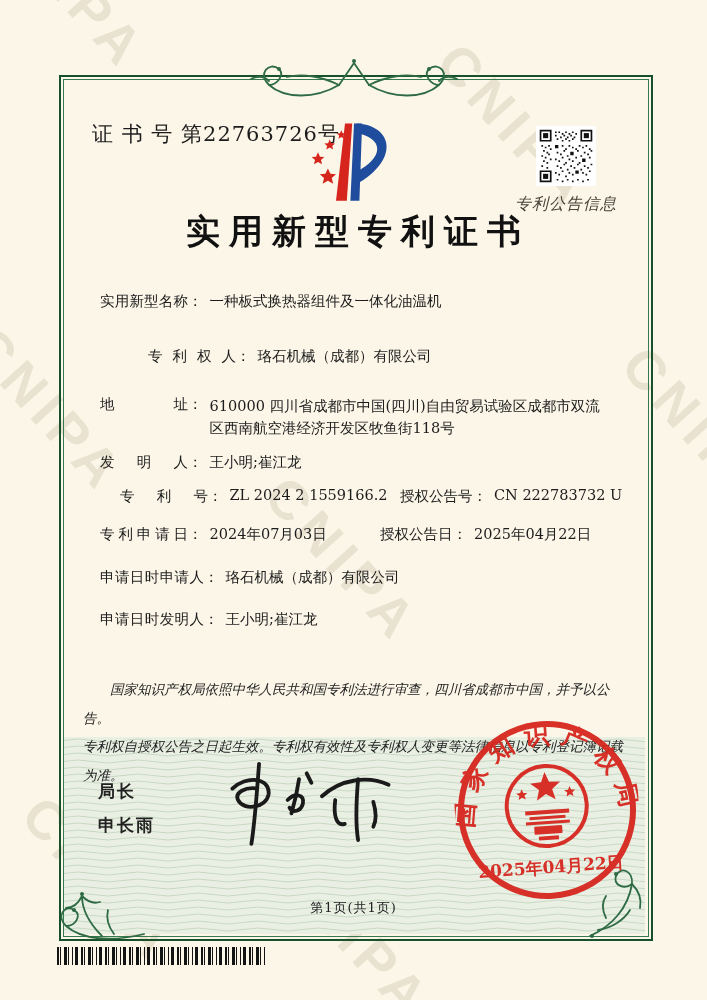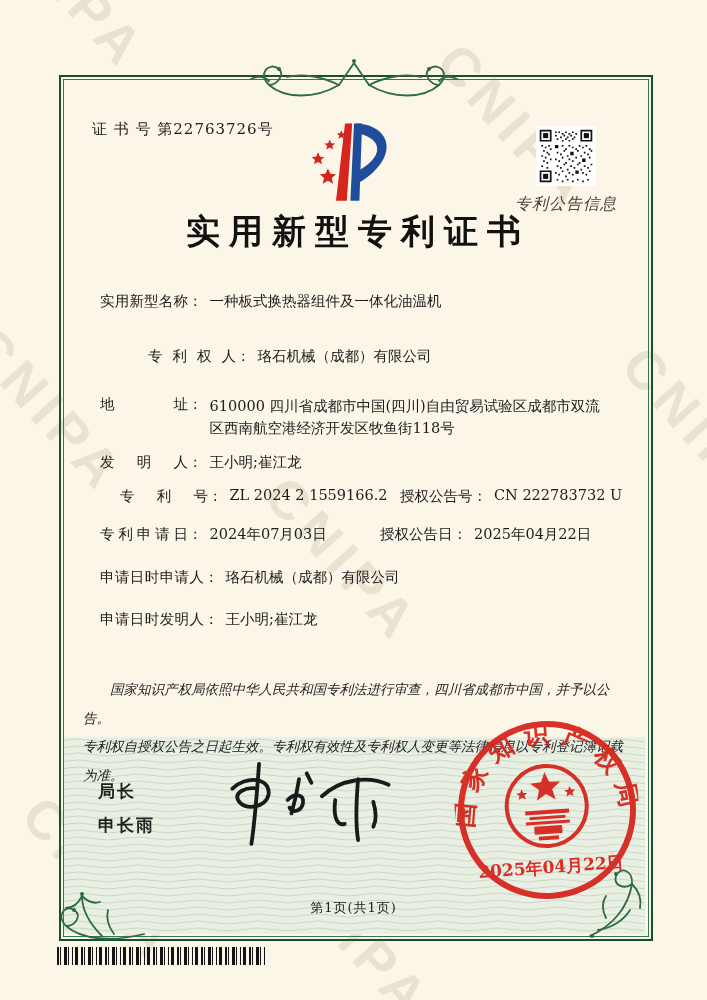--- a/index.html
+++ b/index.html
@@ -23,21 +23,21 @@
     border:2.5px solid #17502c;z-index:1;
   }
   .frame-inner{
     position:absolute;left:2px;top:2px;right:2px;bottom:2px;
     border:1px solid #357a4e;
   }
   .ornament{position:absolute;z-index:3;}
   
   .certno{
     position:absolute;left:92px;top:120px;z-index:2;
-    font-size:15px;letter-spacing:1px;
+    font-size:21px;letter-spacing:1px;
   }
   .logo{position:absolute;left:300px;top:113px;z-index:2;}
   .qr{position:absolute;left:536px;top:126px;z-index:2;background:#fff;padding:2px;}
   .qr-label{
     position:absolute;left:510px;top:194px;width:112px;z-index:2;
     text-align:center;font-size:16px;font-style:italic;color:#4a4038;letter-spacing:1px;
   }
   .title{
     position:absolute;left:0;top:209px;width:707px;z-index:2;
     text-align:center;font-size:34px;font-weight:700;letter-spacing:9px;

